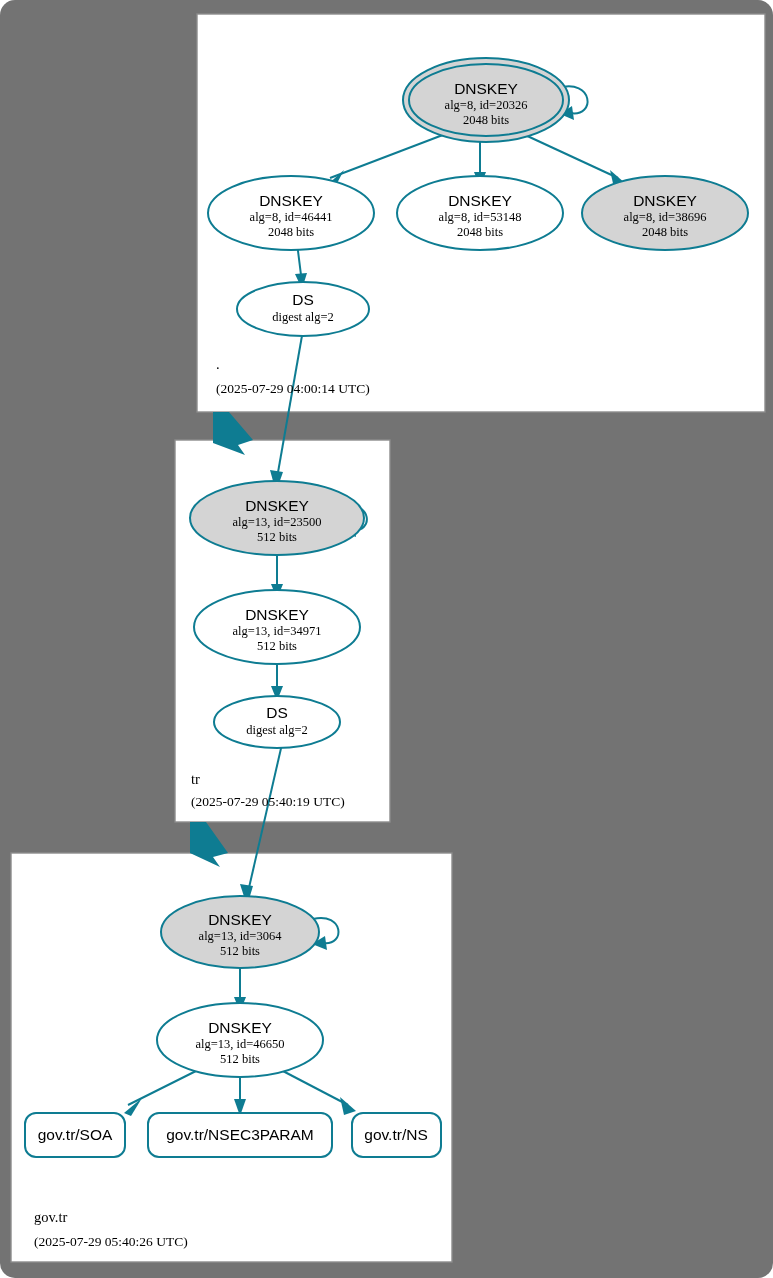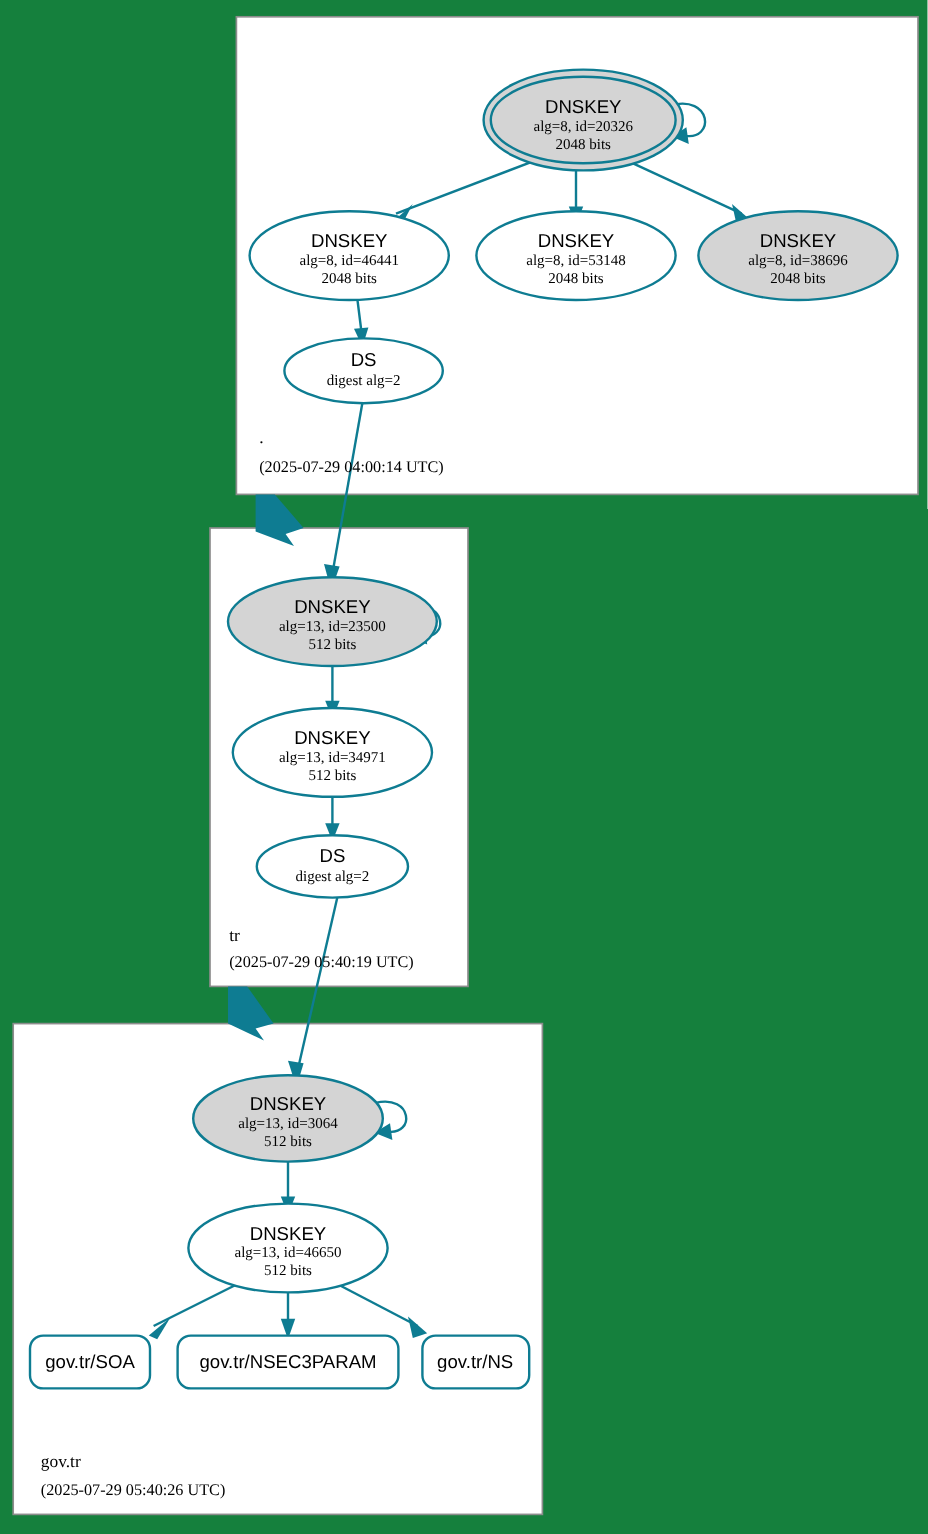--- a/index.html
+++ b/index.html
@@ -4,23 +4,24 @@
 <style>
   html, body {
     margin: 0;
     padding: 0;
     background: #ffffff;
   }
   #canvas {
     position: relative;
     width: 773px;
     height: 1278px;
-    background: #15803d;
+    background: #737373;
     overflow: hidden;
     font-family: "Liberation Sans", sans-serif;
+    border-radius: 15px;
   }
   #graph-svg {
     position: absolute;
     left: 0;
     top: 0;
     width: 773px;
     height: 1278px;
   }
   .zone-box {
     fill: #ffffff;

